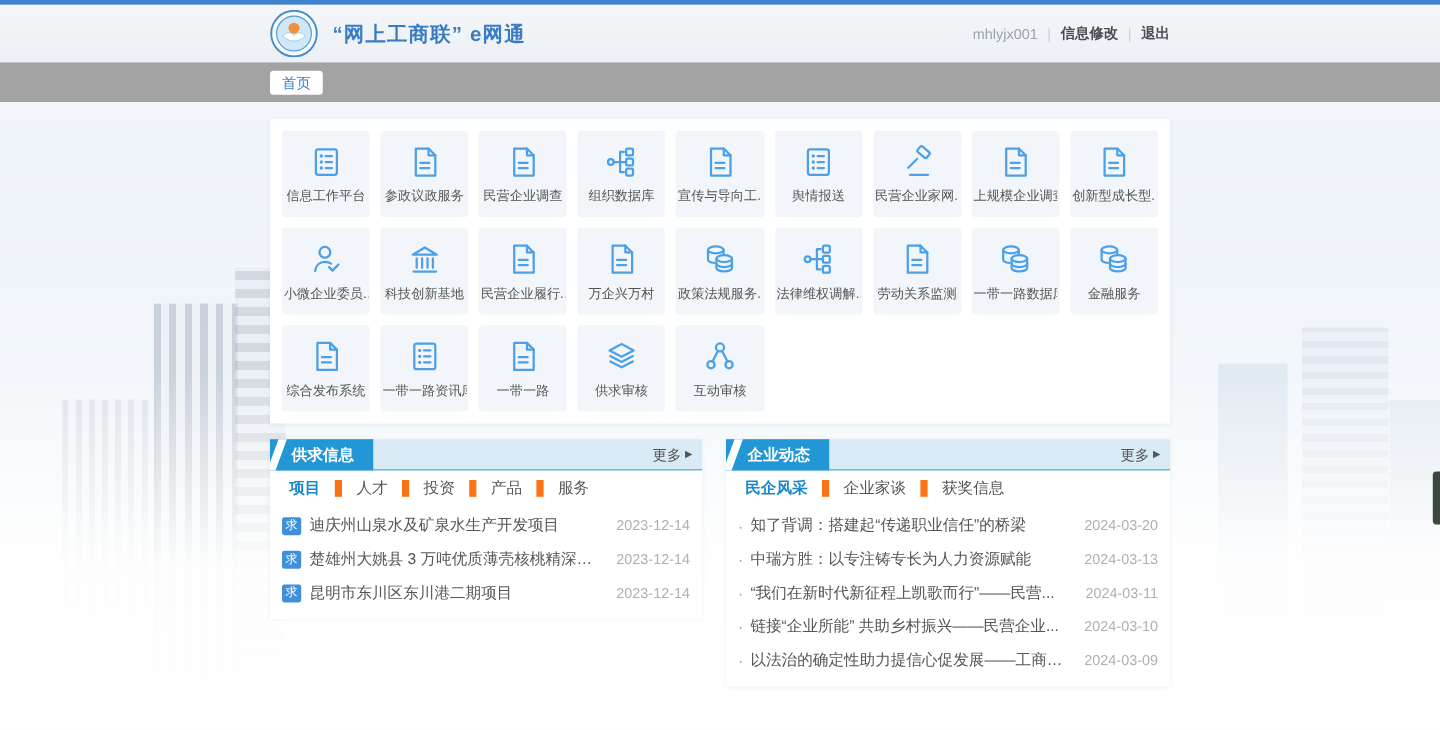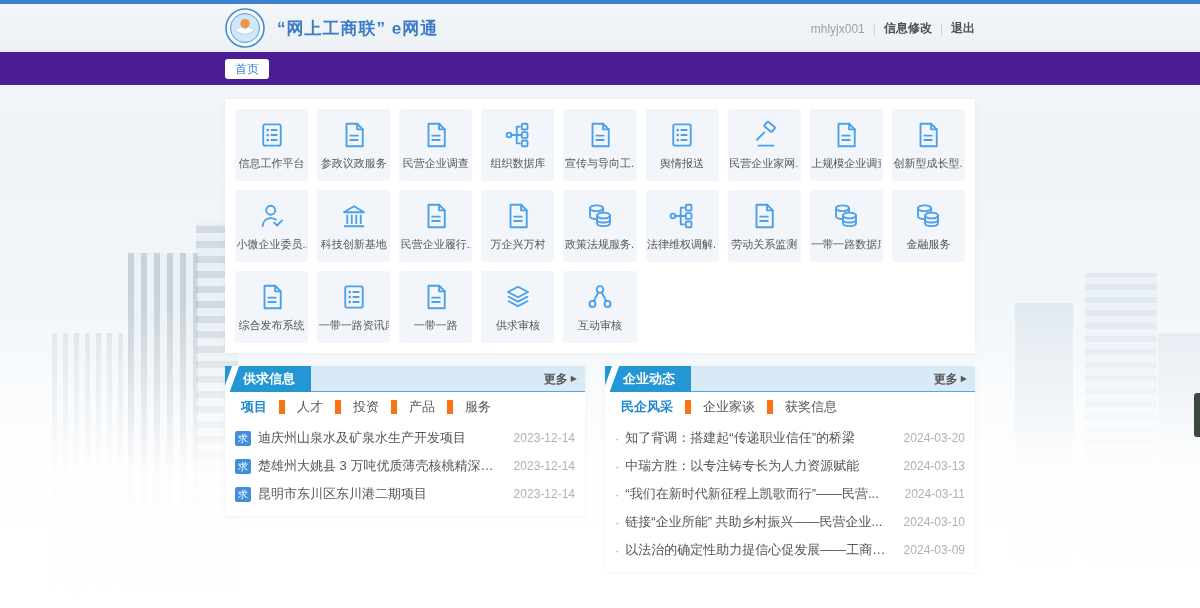--- a/index.html
+++ b/index.html
@@ -30,35 +30,35 @@
   header { height:48px; background:linear-gradient(180deg,#f4f6f9 0%,#ecf0f4 100%); position:relative; z-index:3; }
   .header-inner { width:750px; margin:0 auto; height:100%; display:flex; align-items:center; position:relative; }
   .logo { width:40px; height:40px; flex:0 0 auto; }
   .site-title { font-size:17px; font-weight:bold; color:#3a7cc4; margin-left:12px; letter-spacing:1px; }
   .user-area { position:absolute; right:0; top:50%; transform:translateY(-50%); font-size:12px; color:#9aa2ab;
                display:flex; align-items:center; gap:8px; }
   .user-area .sep { color:#c9cfd6; }
   .user-link { color:#4a4f55; font-weight:bold; text-decoration:none; cursor:pointer; }
 
   
-  nav { height:33px; background:#4c1d95; position:relative; z-index:3; }
+  nav { height:33px; background:#a3a3a3; position:relative; z-index:3; }
   .nav-inner { width:750px; margin:0 auto; height:100%; display:flex; align-items:center; }
   .home-btn { background:#fff; color:#3e82cd; font-size:12px; padding:3px 10px; border-radius:3px;
               cursor:pointer; border:none; line-height:14px; }
 
   
   main { position:relative; z-index:2; width:750px; margin:14px auto 0; }
   .panel { background:#fff; box-shadow:0 1px 4px rgba(60,90,120,.08); }
   .panel-header { position:relative; height:26px; background:#d8eaf6; border-bottom:1px solid #5aa7d8; }
   .ph-tab { position:relative; display:inline-block; height:26px; line-height:26px; background:#2397d5;
             color:#fff; font-size:13px; font-weight:bold; padding:0 16px 0 18px; overflow:hidden; }
   .ph-tab::before { content:""; position:absolute; left:2px; top:-3px; width:7px; height:34px;
                     background:#fff; transform:skewX(-20deg); }
   .more-link { position:absolute; right:8px; top:0; line-height:26px; font-size:12px; color:#555;
-               cursor:pointer; display:flex; align-items:center; gap:3px;font-weight:bold; }
+               cursor:pointer; display:flex; align-items:center; gap:3px; }
   .more-arrow { font-size:8px; color:#555; }
 
   
   .tile-grid { display:grid; grid-template-columns:repeat(9,1fr); gap:9px; padding:10px; }
   .tile { background:#f2f5f9; border-radius:3px; height:72px; display:flex; flex-direction:column;
           align-items:center; justify-content:center; gap:5px; cursor:pointer; overflow:hidden; }
   .tile-icon { width:32px; height:32px; display:flex; align-items:center; justify-content:center; }
   .tile-icon svg { width:30px; height:30px; stroke:#4ba0e8; fill:none; stroke-width:1.5;
                    stroke-linecap:round; stroke-linejoin:round; }
   .tile-label { font-size:11px; color:#555; white-space:nowrap; max-width:70px; overflow:hidden; }

